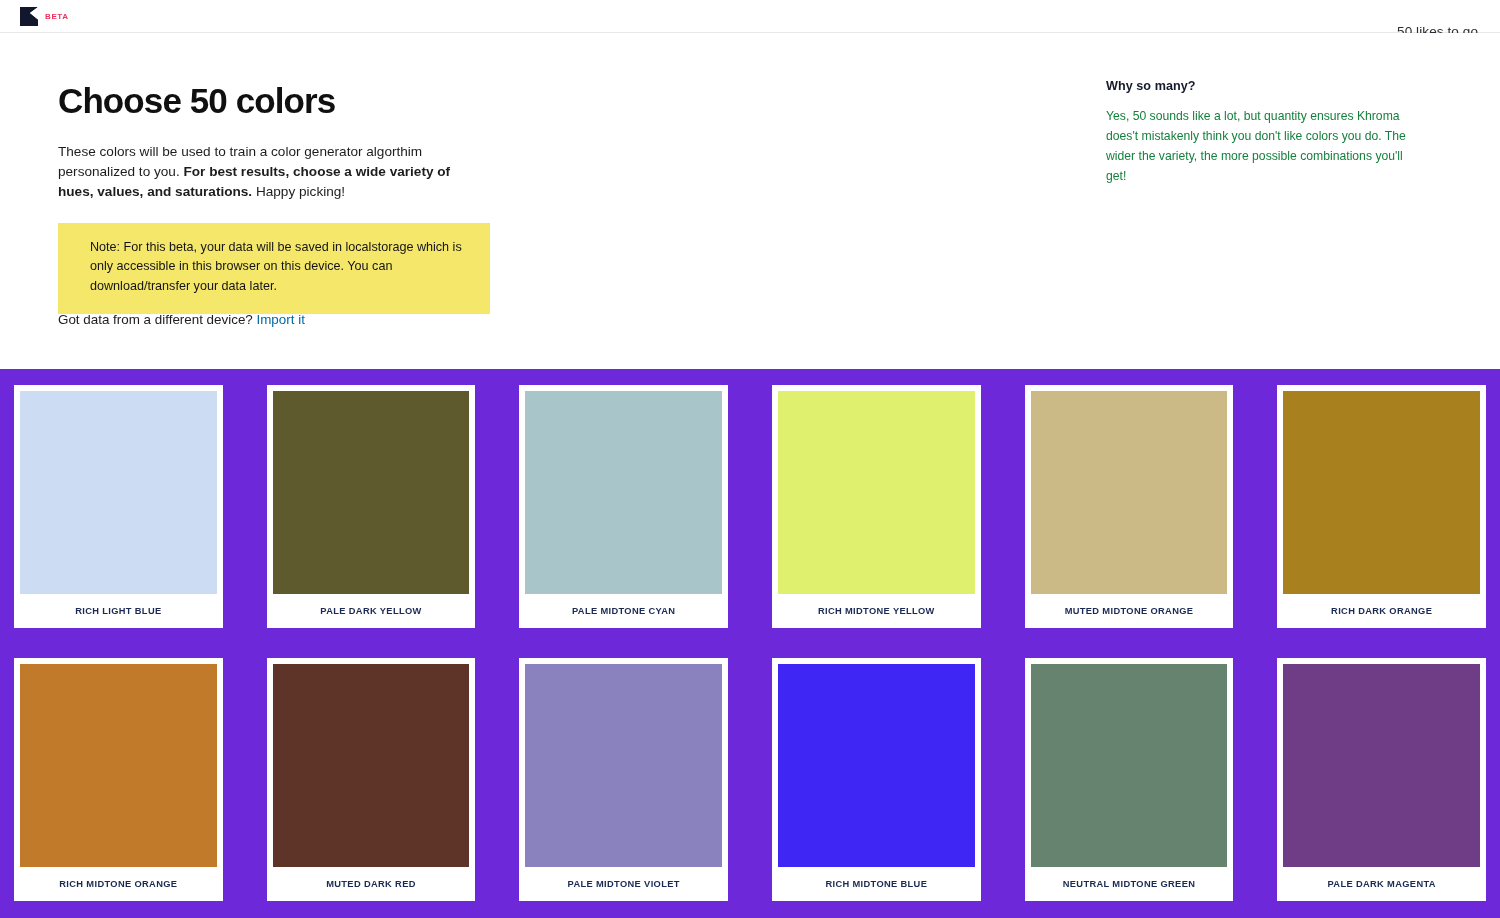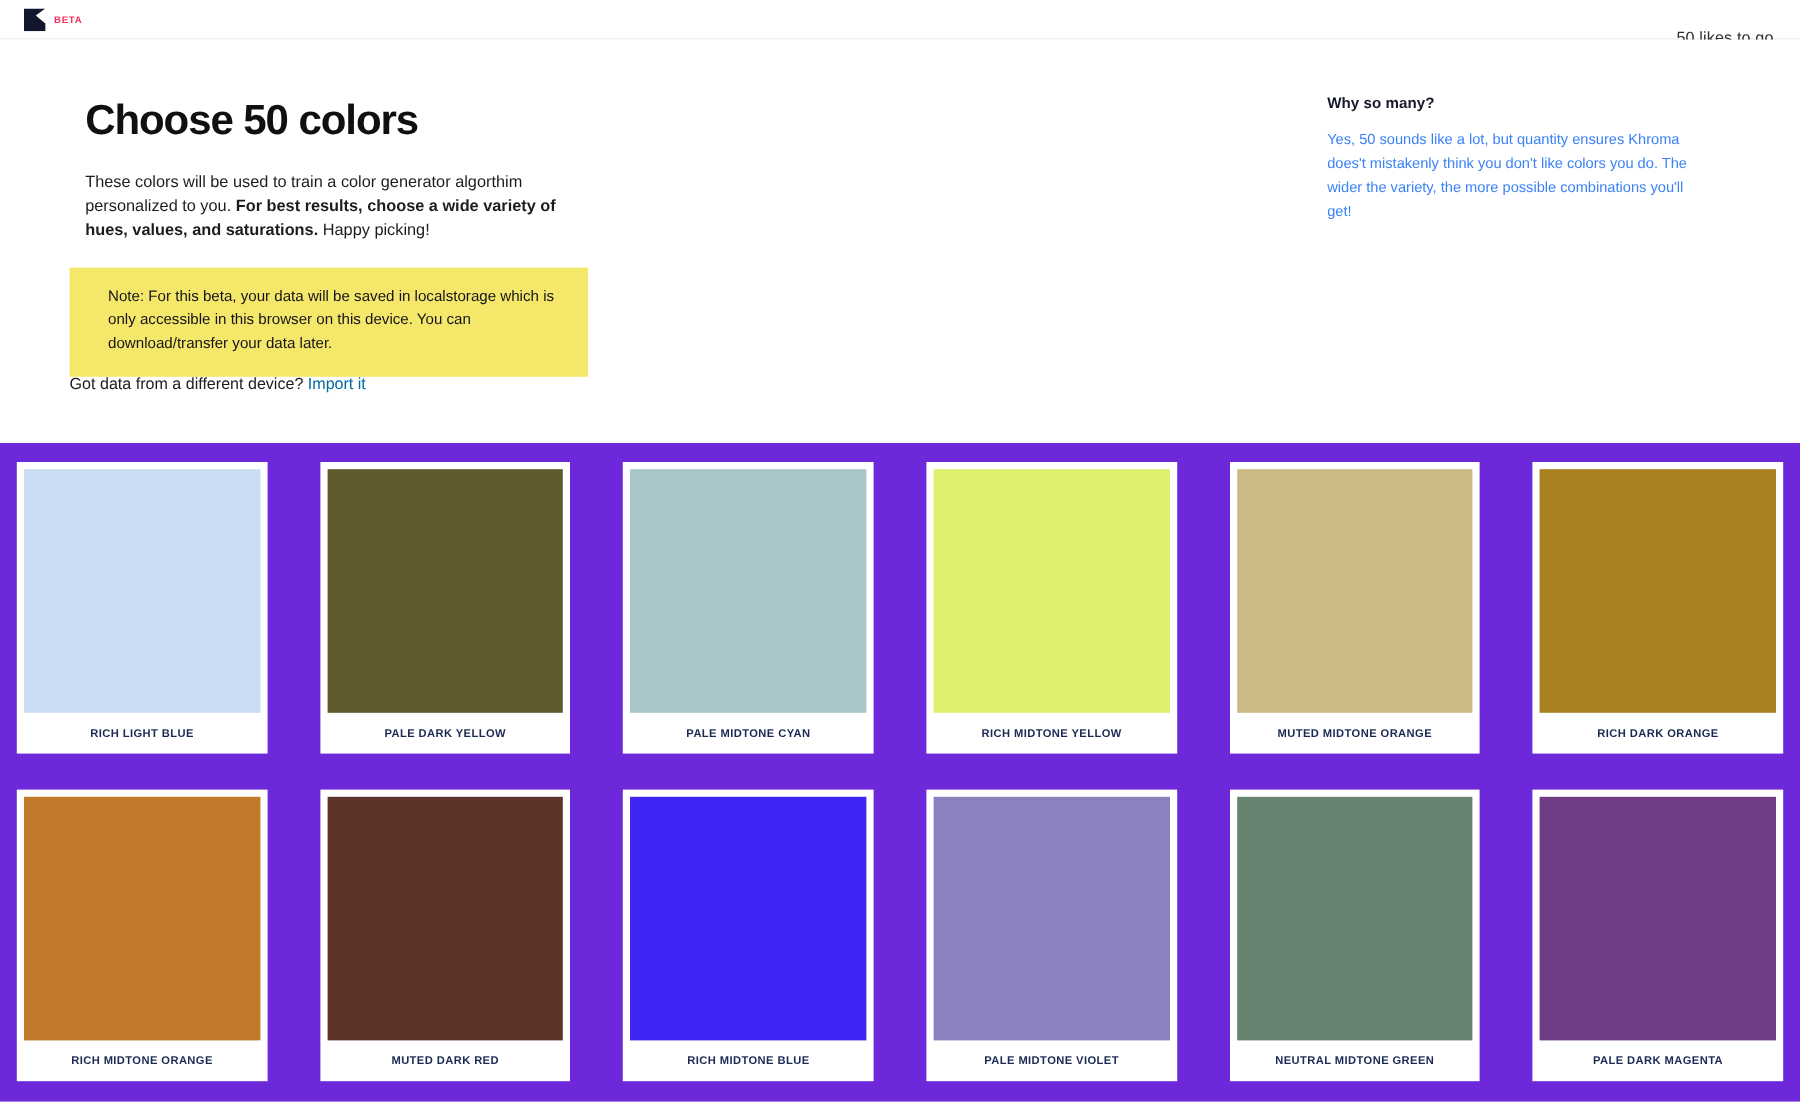--- a/index.html
+++ b/index.html
@@ -55,21 +55,21 @@
   }
 
   
   .intro {
     position: relative;
     height: 336px;
     background: #fff;
   }
   .intro-left {
     position: absolute;
-    left: 71px;
+    left: 58px;
     top: 48px;
     width: 470px;
   }
   h1.page-title {
     font-size: 35px;
     font-weight: 700;
     letter-spacing: -0.9px;
     color: #101010;
     line-height: 1.12;
   }
@@ -118,21 +118,21 @@
   .aside-title {
     font-size: 12.6px;
     font-weight: 700;
     color: #15192b;
     letter-spacing: 0.05px;
   }
   .aside-body {
     margin-top: 13px;
     font-size: 12.2px;
     line-height: 1.65;
-    color: #3b82f6;
+    color: #15803d;
   }
 
   
   .grid-section {
     background: #6d28d9;
     padding: 16px 14px 22px 14px;
     height: 549px;
   }
   .grid {
     display: grid;
@@ -226,28 +226,28 @@
       </div>
       <div class="card">
         <div class="swatch" style="background: rgb(193, 121, 42);"></div>
         <div class="card-label">RICH MIDTONE ORANGE</div>
       </div>
       <div class="card">
         <div class="swatch" style="background: rgb(94, 51, 40);"></div>
         <div class="card-label">MUTED DARK RED</div>
       </div>
       <div class="card">
+        <div class="swatch" style="background: rgb(138, 130, 190);"></div>
+        <div class="card-label">PALE MIDTONE VIOLET</div>
+      </div>
+      <div class="card">
         <div class="swatch" style="background: rgb(64, 38, 245);"></div>
         <div class="card-label">RICH MIDTONE BLUE</div>
       </div>
       <div class="card">
-        <div class="swatch" style="background: rgb(138, 130, 190);"></div>
-        <div class="card-label">PALE MIDTONE VIOLET</div>
-      </div>
-      <div class="card">
         <div class="swatch" style="background: rgb(101, 131, 110);"></div>
         <div class="card-label">NEUTRAL MIDTONE GREEN</div>
       </div>
       <div class="card">
         <div class="swatch" style="background: rgb(111, 61, 133);"></div>
         <div class="card-label">PALE DARK MAGENTA</div>
       </div>
     </div>
 </div>
 

